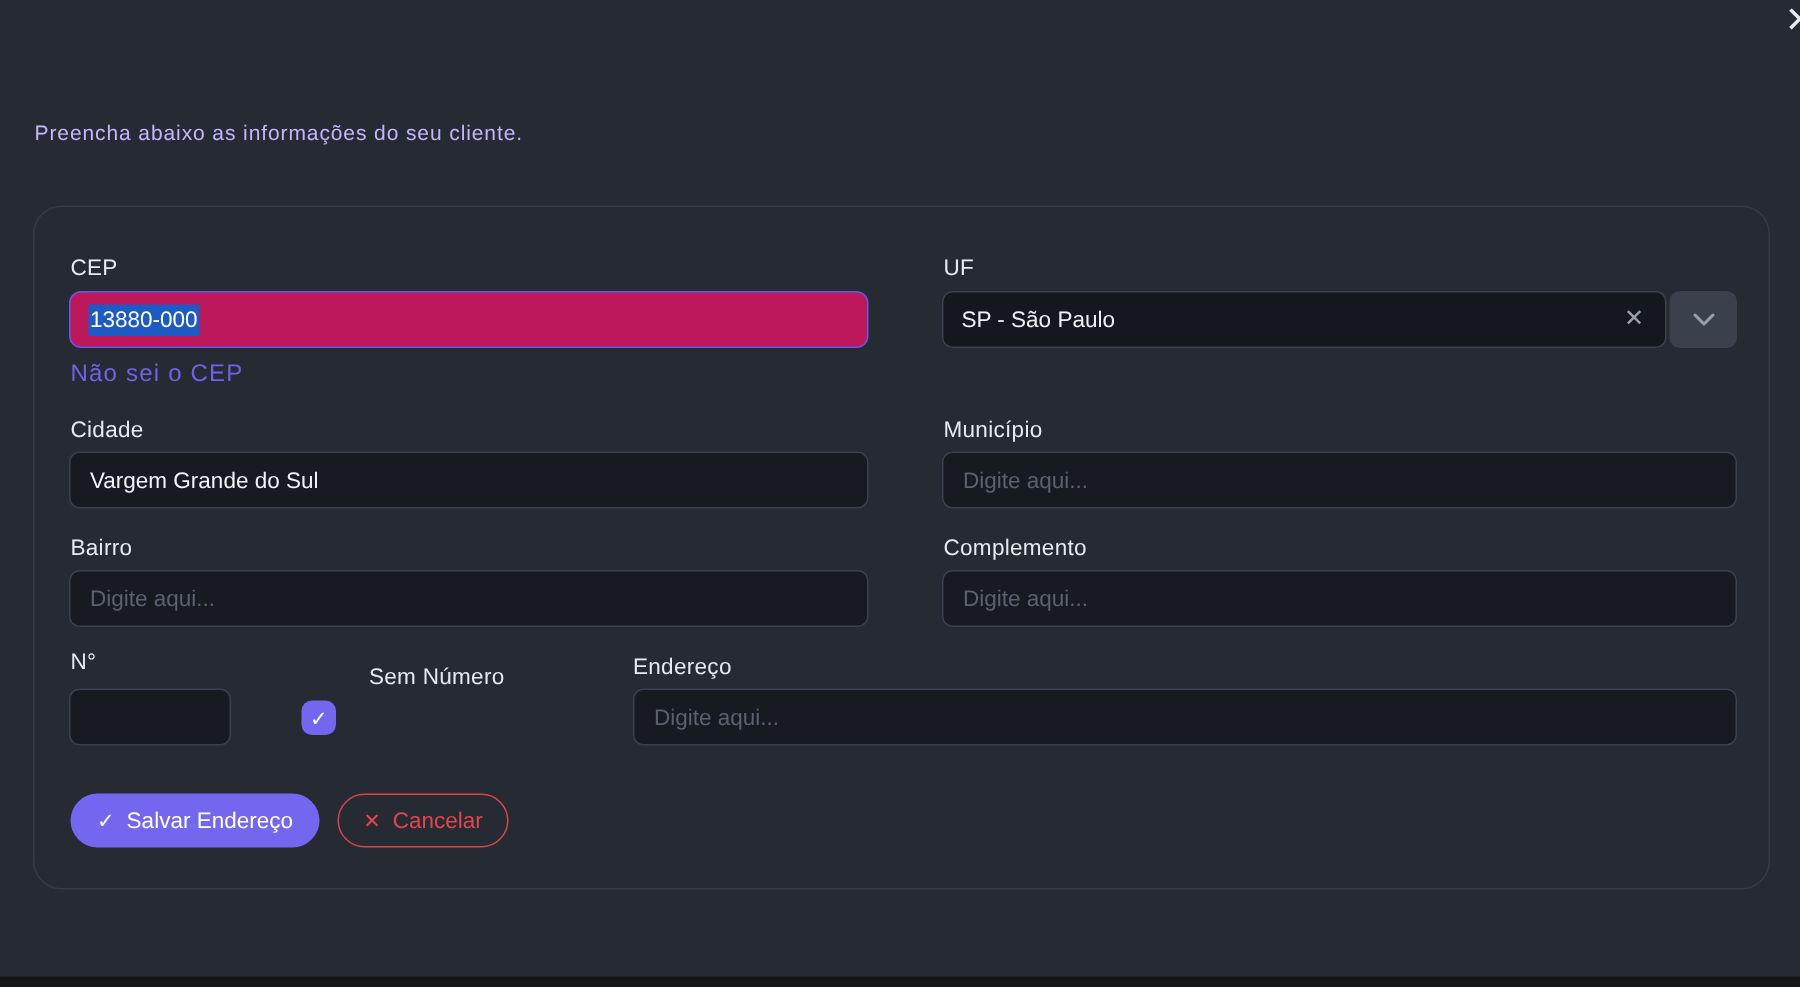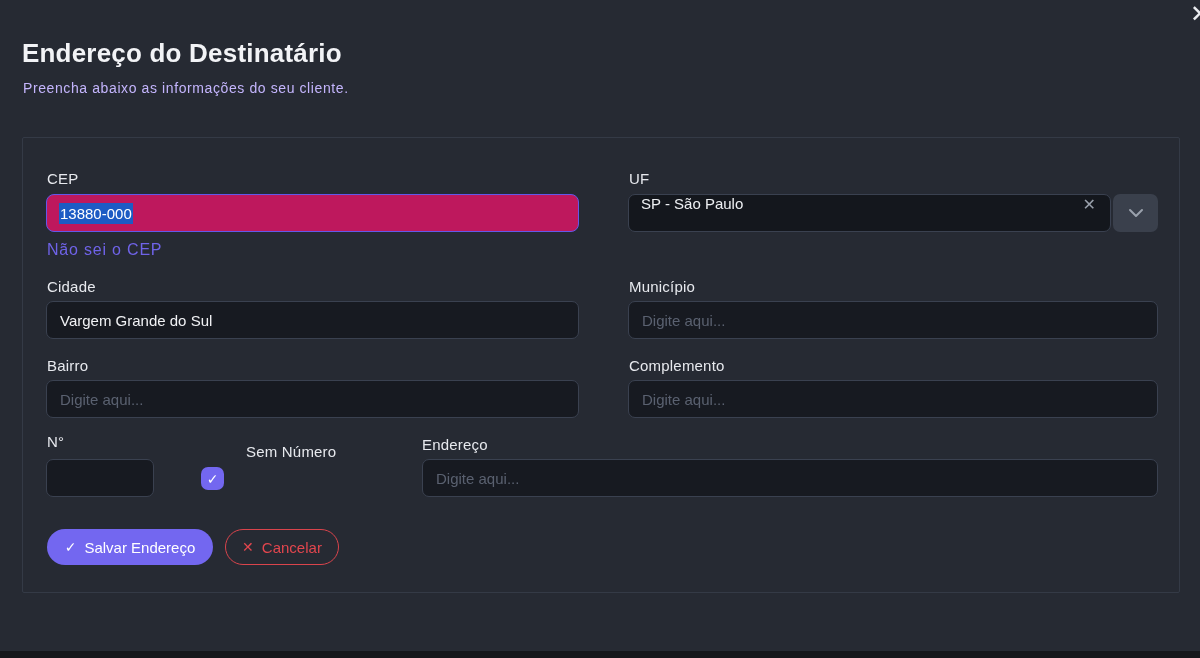--- a/index.html
+++ b/index.html
@@ -25,21 +25,21 @@
   }
   .page-subtitle {
     position: absolute; left: 23px; top: 80px;
     color: #c4b5fd; font-size: 14px; letter-spacing: 0.6px;
   }
 
   .card {
     position: absolute; left: 22px; top: 137px;
     width: 1158px; height: 456px;
     border: 1px solid #343a46;
-    border-radius: 2px;
+    border-radius: 19px;
   }
 
   .field-label {
     position: absolute;
     color: #e7e9ee; font-size: 15px; letter-spacing: 0.2px;
   }
 
   .text-input {
     position: absolute; height: 38px;
     background: #171a21;
@@ -79,21 +79,21 @@
   .uf-control {
     position: absolute; left: 605px; top: 56px;
     width: 530px; height: 38px;
     display: flex; align-items: stretch;
   }
   .uf-valuebox {
     flex: 1;
     background: #14171d;
     border: 1px solid #3a4150;
     border-radius: 7px;
-    display: flex; align-items: flex-start;
+    display: flex; align-items: center;
     padding: 0 12px;
     color: #eef0f3; font-size: 15px;
     cursor: pointer;
   }
   .uf-valuebox .uf-value { flex: 1; }
   .uf-clear {
     color: #99a0ab; font-size: 16px; line-height: 1;
     cursor: pointer; padding: 2px;
   }
   .uf-chevron-btn {
@@ -140,21 +140,20 @@
     background: #15161a;
   }
 </style>
 </head>
 <body>
 
 <div class="stage">
 
   <span class="close-window">✕</span>
 
-  <h1 class="page-title">Endereço do Destinatário</h1>
   <div class="page-subtitle">Preencha abaixo as informações do seu cliente.</div>
 
   <div class="card">
 
     <label class="field-label" style="left:24px; top:32px;">CEP</label>
     <div class="cep-input">
       <span class="selected-text">13880-000</span>
     </div>
     <span class="helper-link">Não sei o CEP</span>
 

